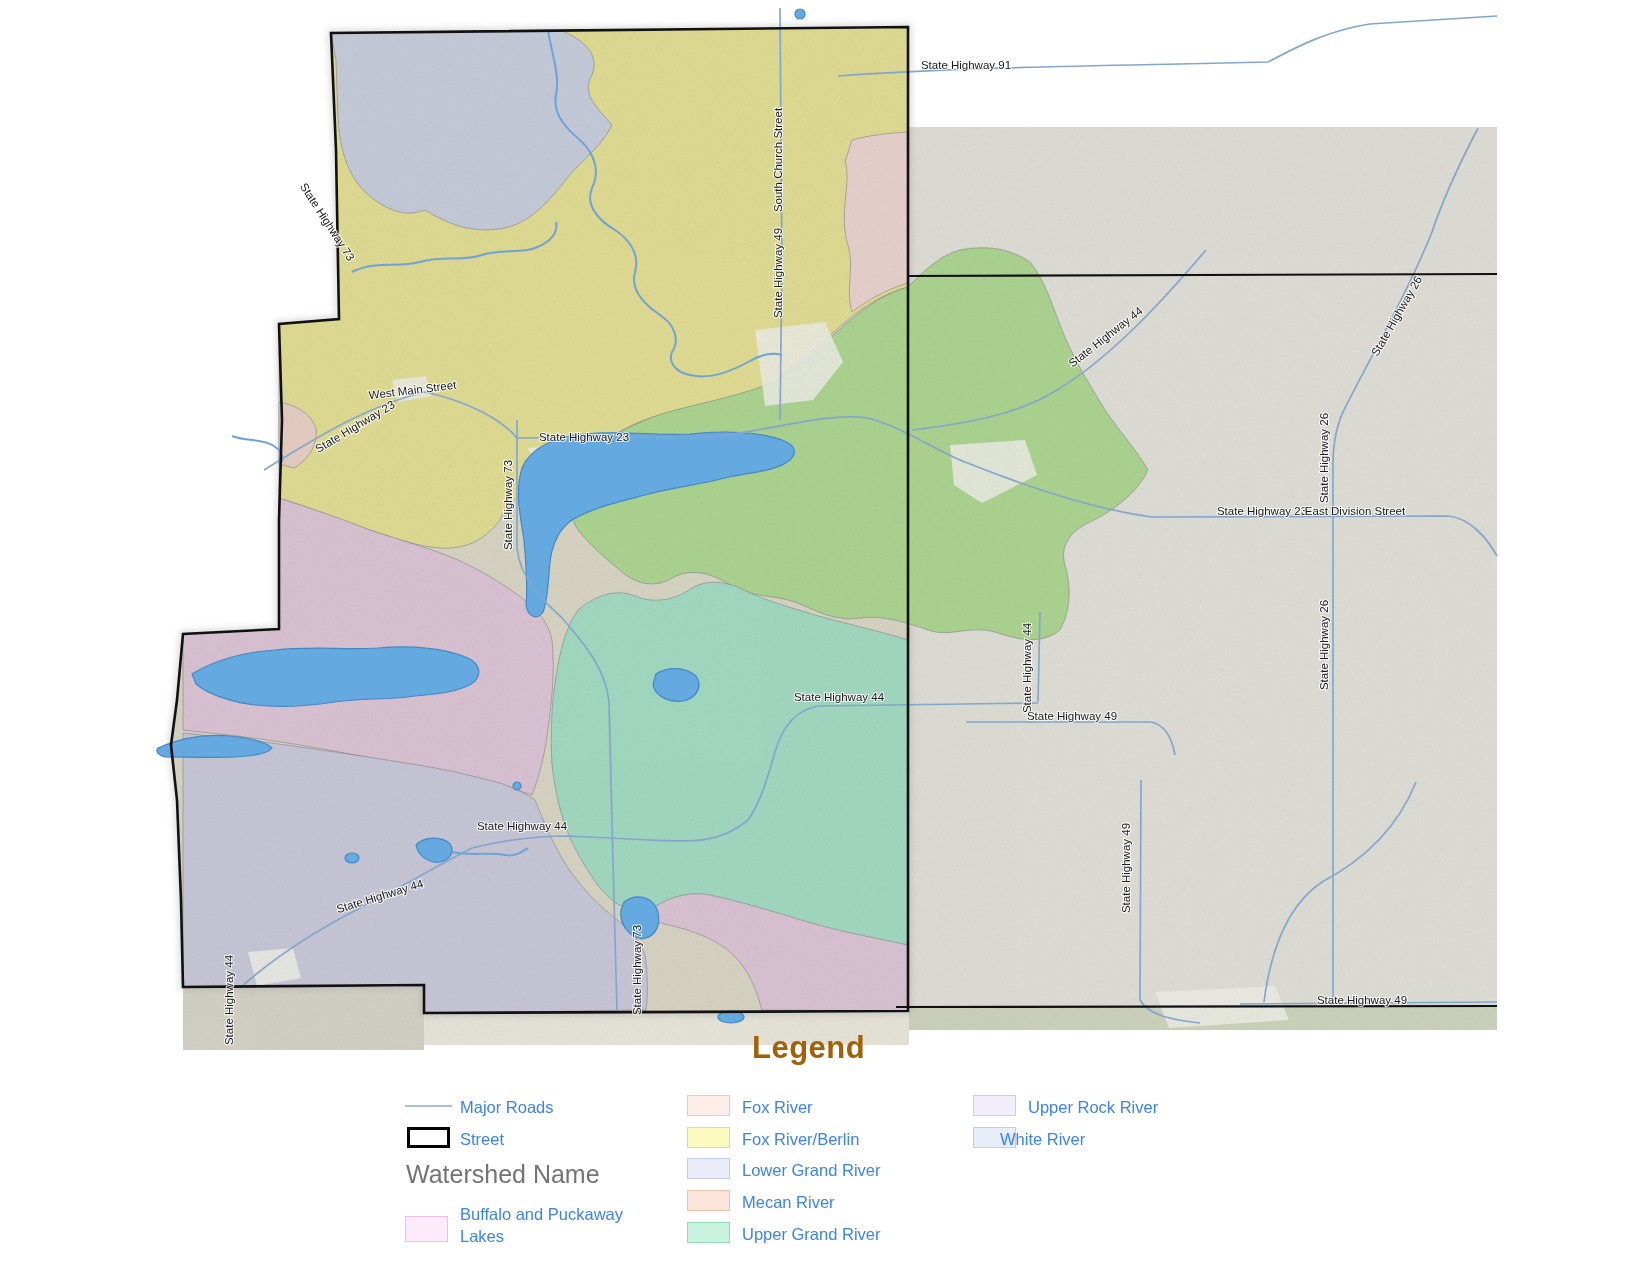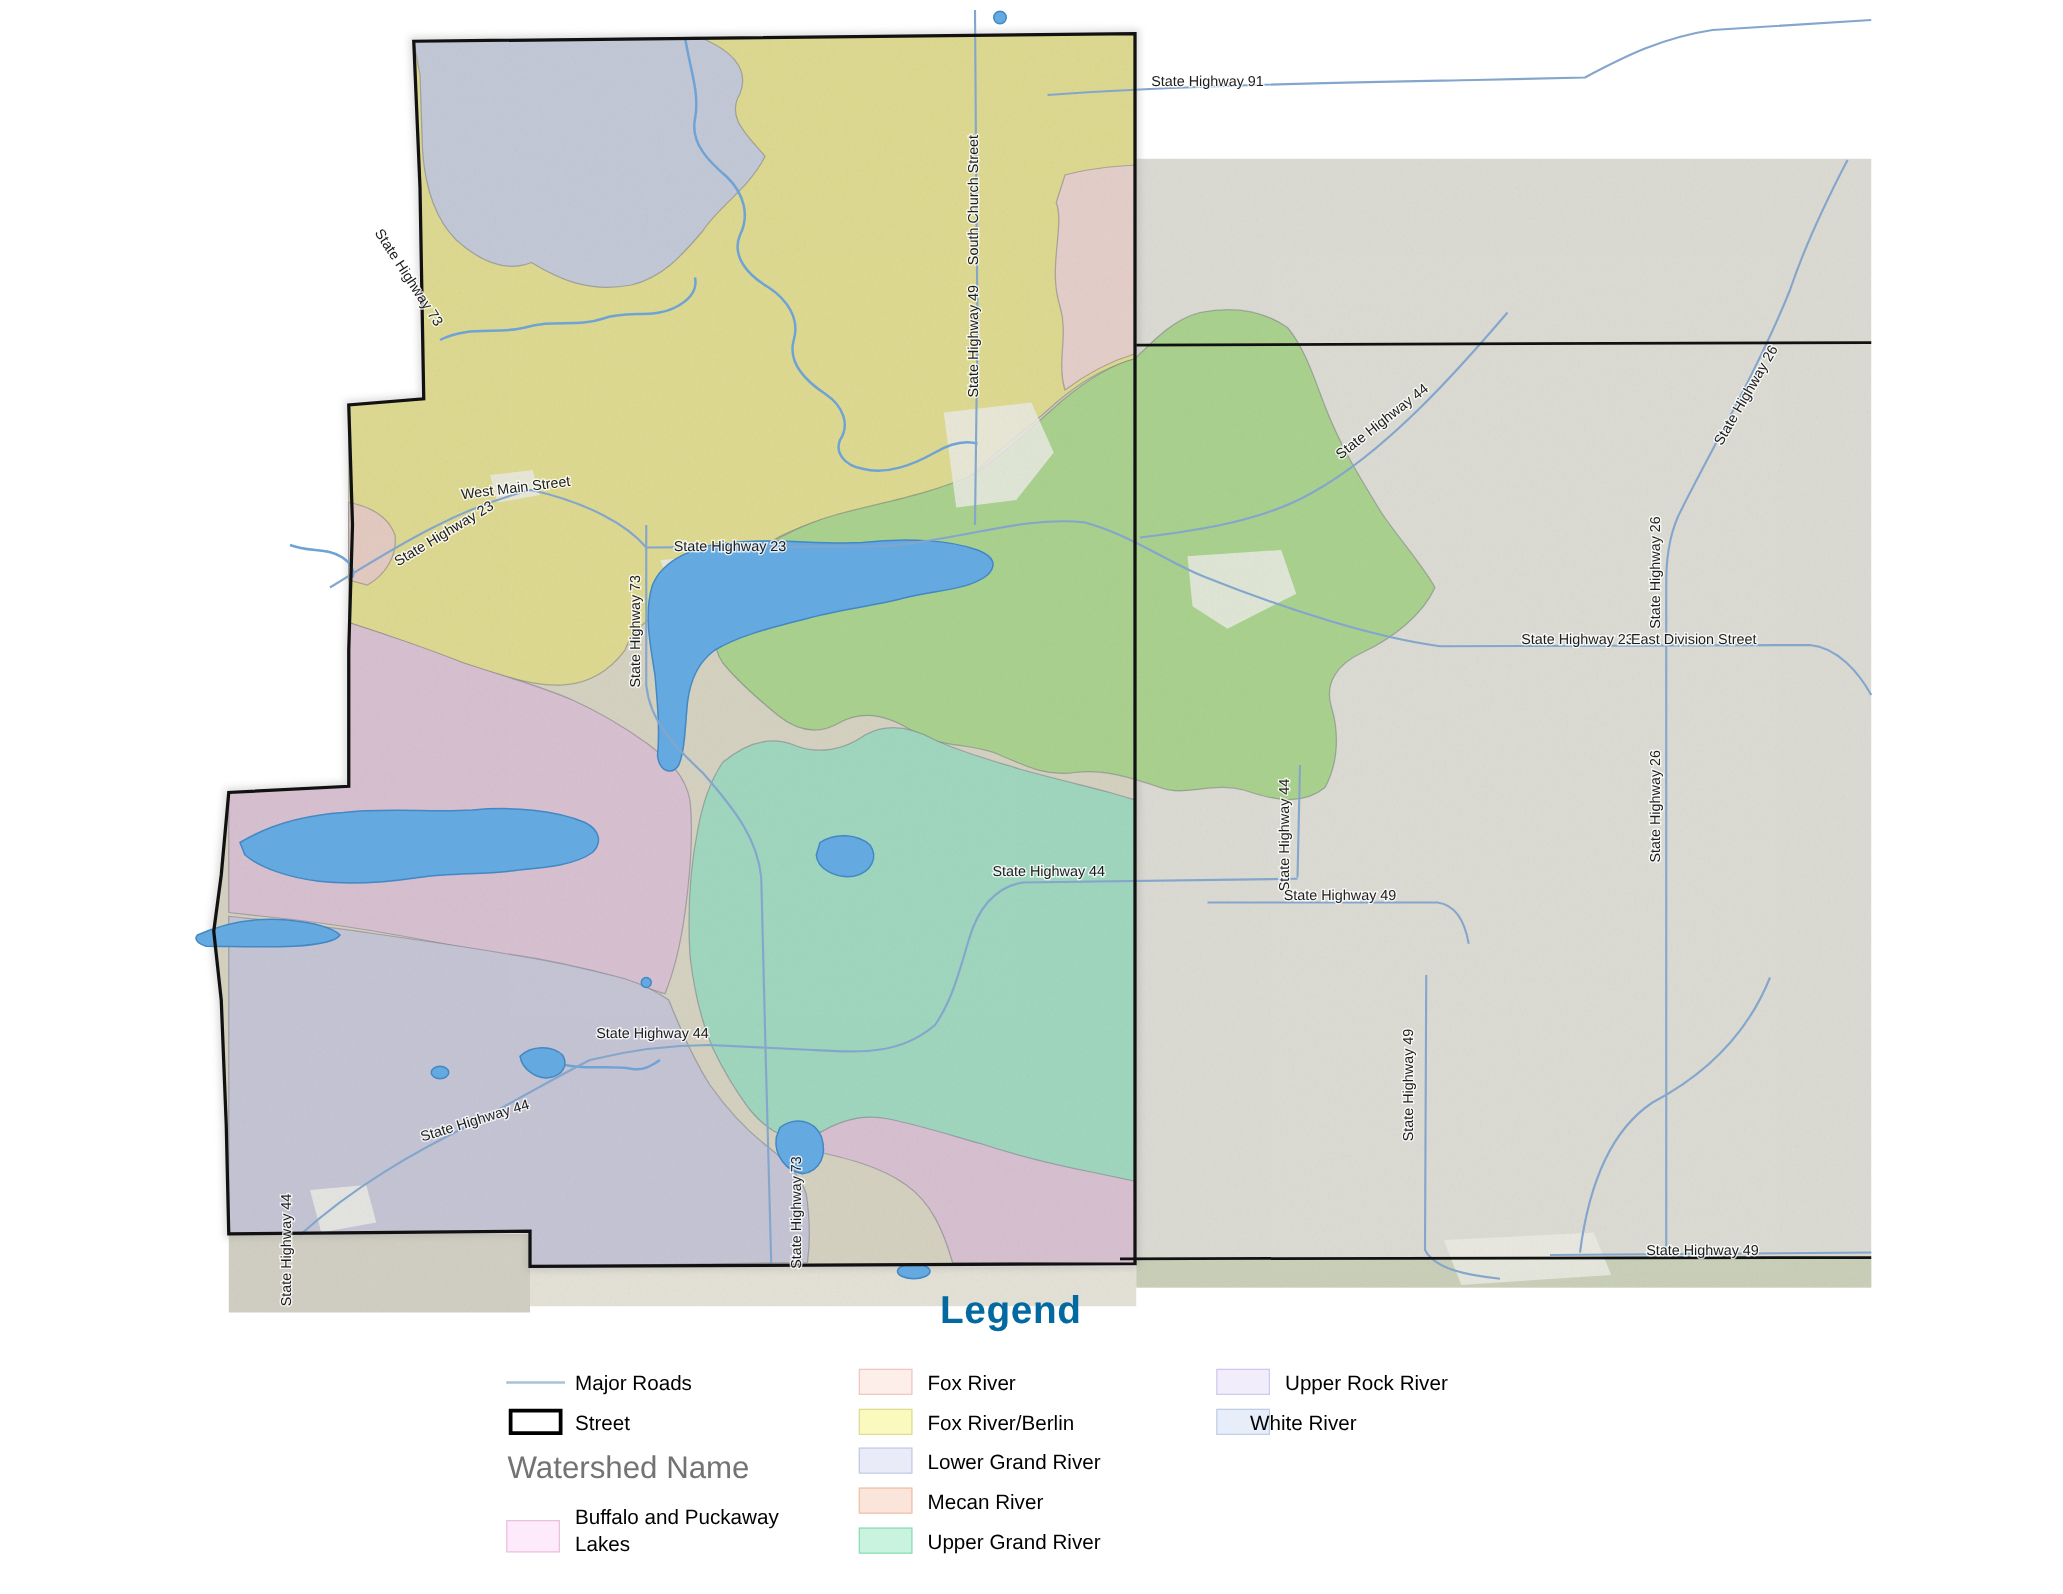--- a/index.html
+++ b/index.html
@@ -3,22 +3,22 @@
 <meta charset="utf-8">
 <style>
   html,body{margin:0;padding:0;background:#ffffff;}
   #canvas{position:relative;width:1600px;height:1275px;background:#ffffff;overflow:hidden;
           font-family:"Liberation Sans", sans-serif;padding-left:24px;}
   #mapsvg{position:absolute;left:0;top:0;}
   .maplabel{font-family:"Liberation Sans", sans-serif;font-size:11.5px;
             paint-order:stroke;stroke:rgba(255,255,255,0.78);stroke-width:2.2px;}
   
   .legend-title{position:absolute;left:752px;top:1030px;width:140px;
-     font-size:31px;font-weight:700;color:#0369a1;letter-spacing:.5px;}
-  .leg-label{position:absolute;font-size:16.5px;color:#000000;line-height:22px;}
+     font-size:31px;font-weight:700;color:#a16207;letter-spacing:.5px;}
+  .leg-label{position:absolute;font-size:16.5px;color:#3b82f6;line-height:22px;}
   .leg-heading{position:absolute;font-size:25px;color:#737373;}
   .swatch{position:absolute;width:43px;height:21px;border:1px solid #ccc;box-sizing:border-box;}
   .swatch.big{height:26px;}
   .line-swatch{position:absolute;width:47px;height:2px;}
   .county-swatch{position:absolute;width:43px;height:21px;border:3px solid #000;background:#fff;box-sizing:border-box;}
 </style>
 </head>
 <body>
 
 <div id="canvas">

